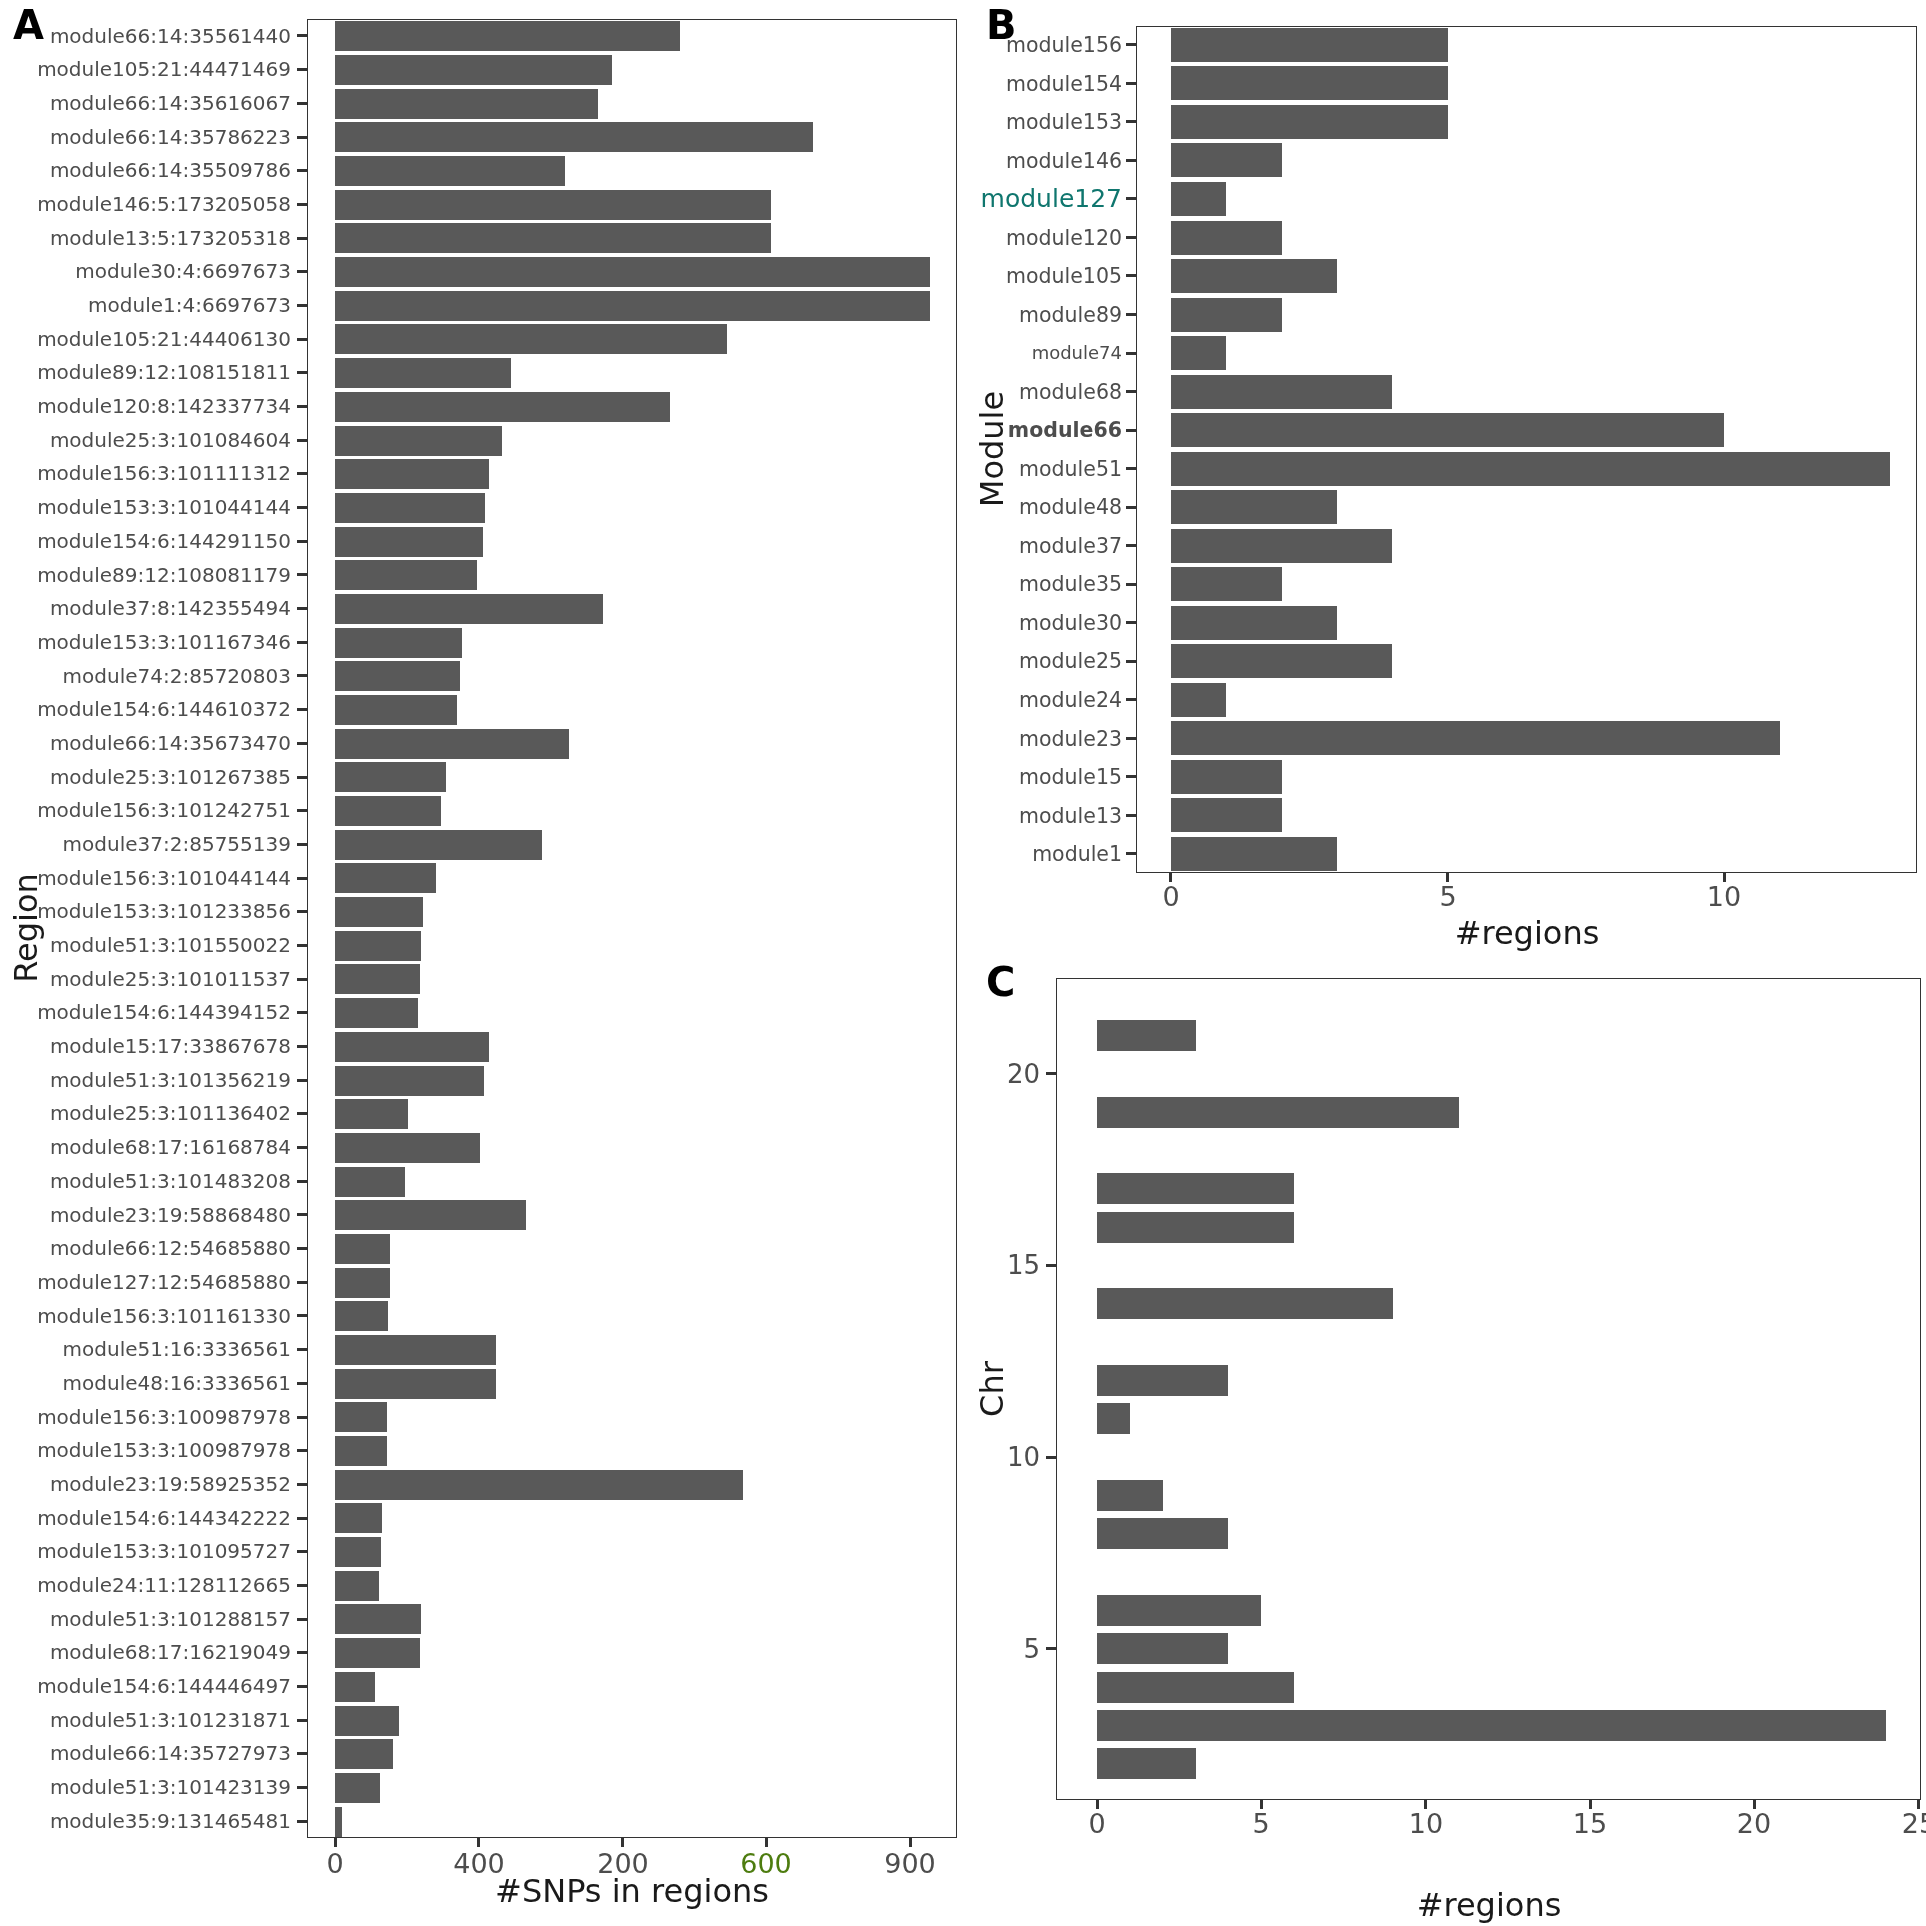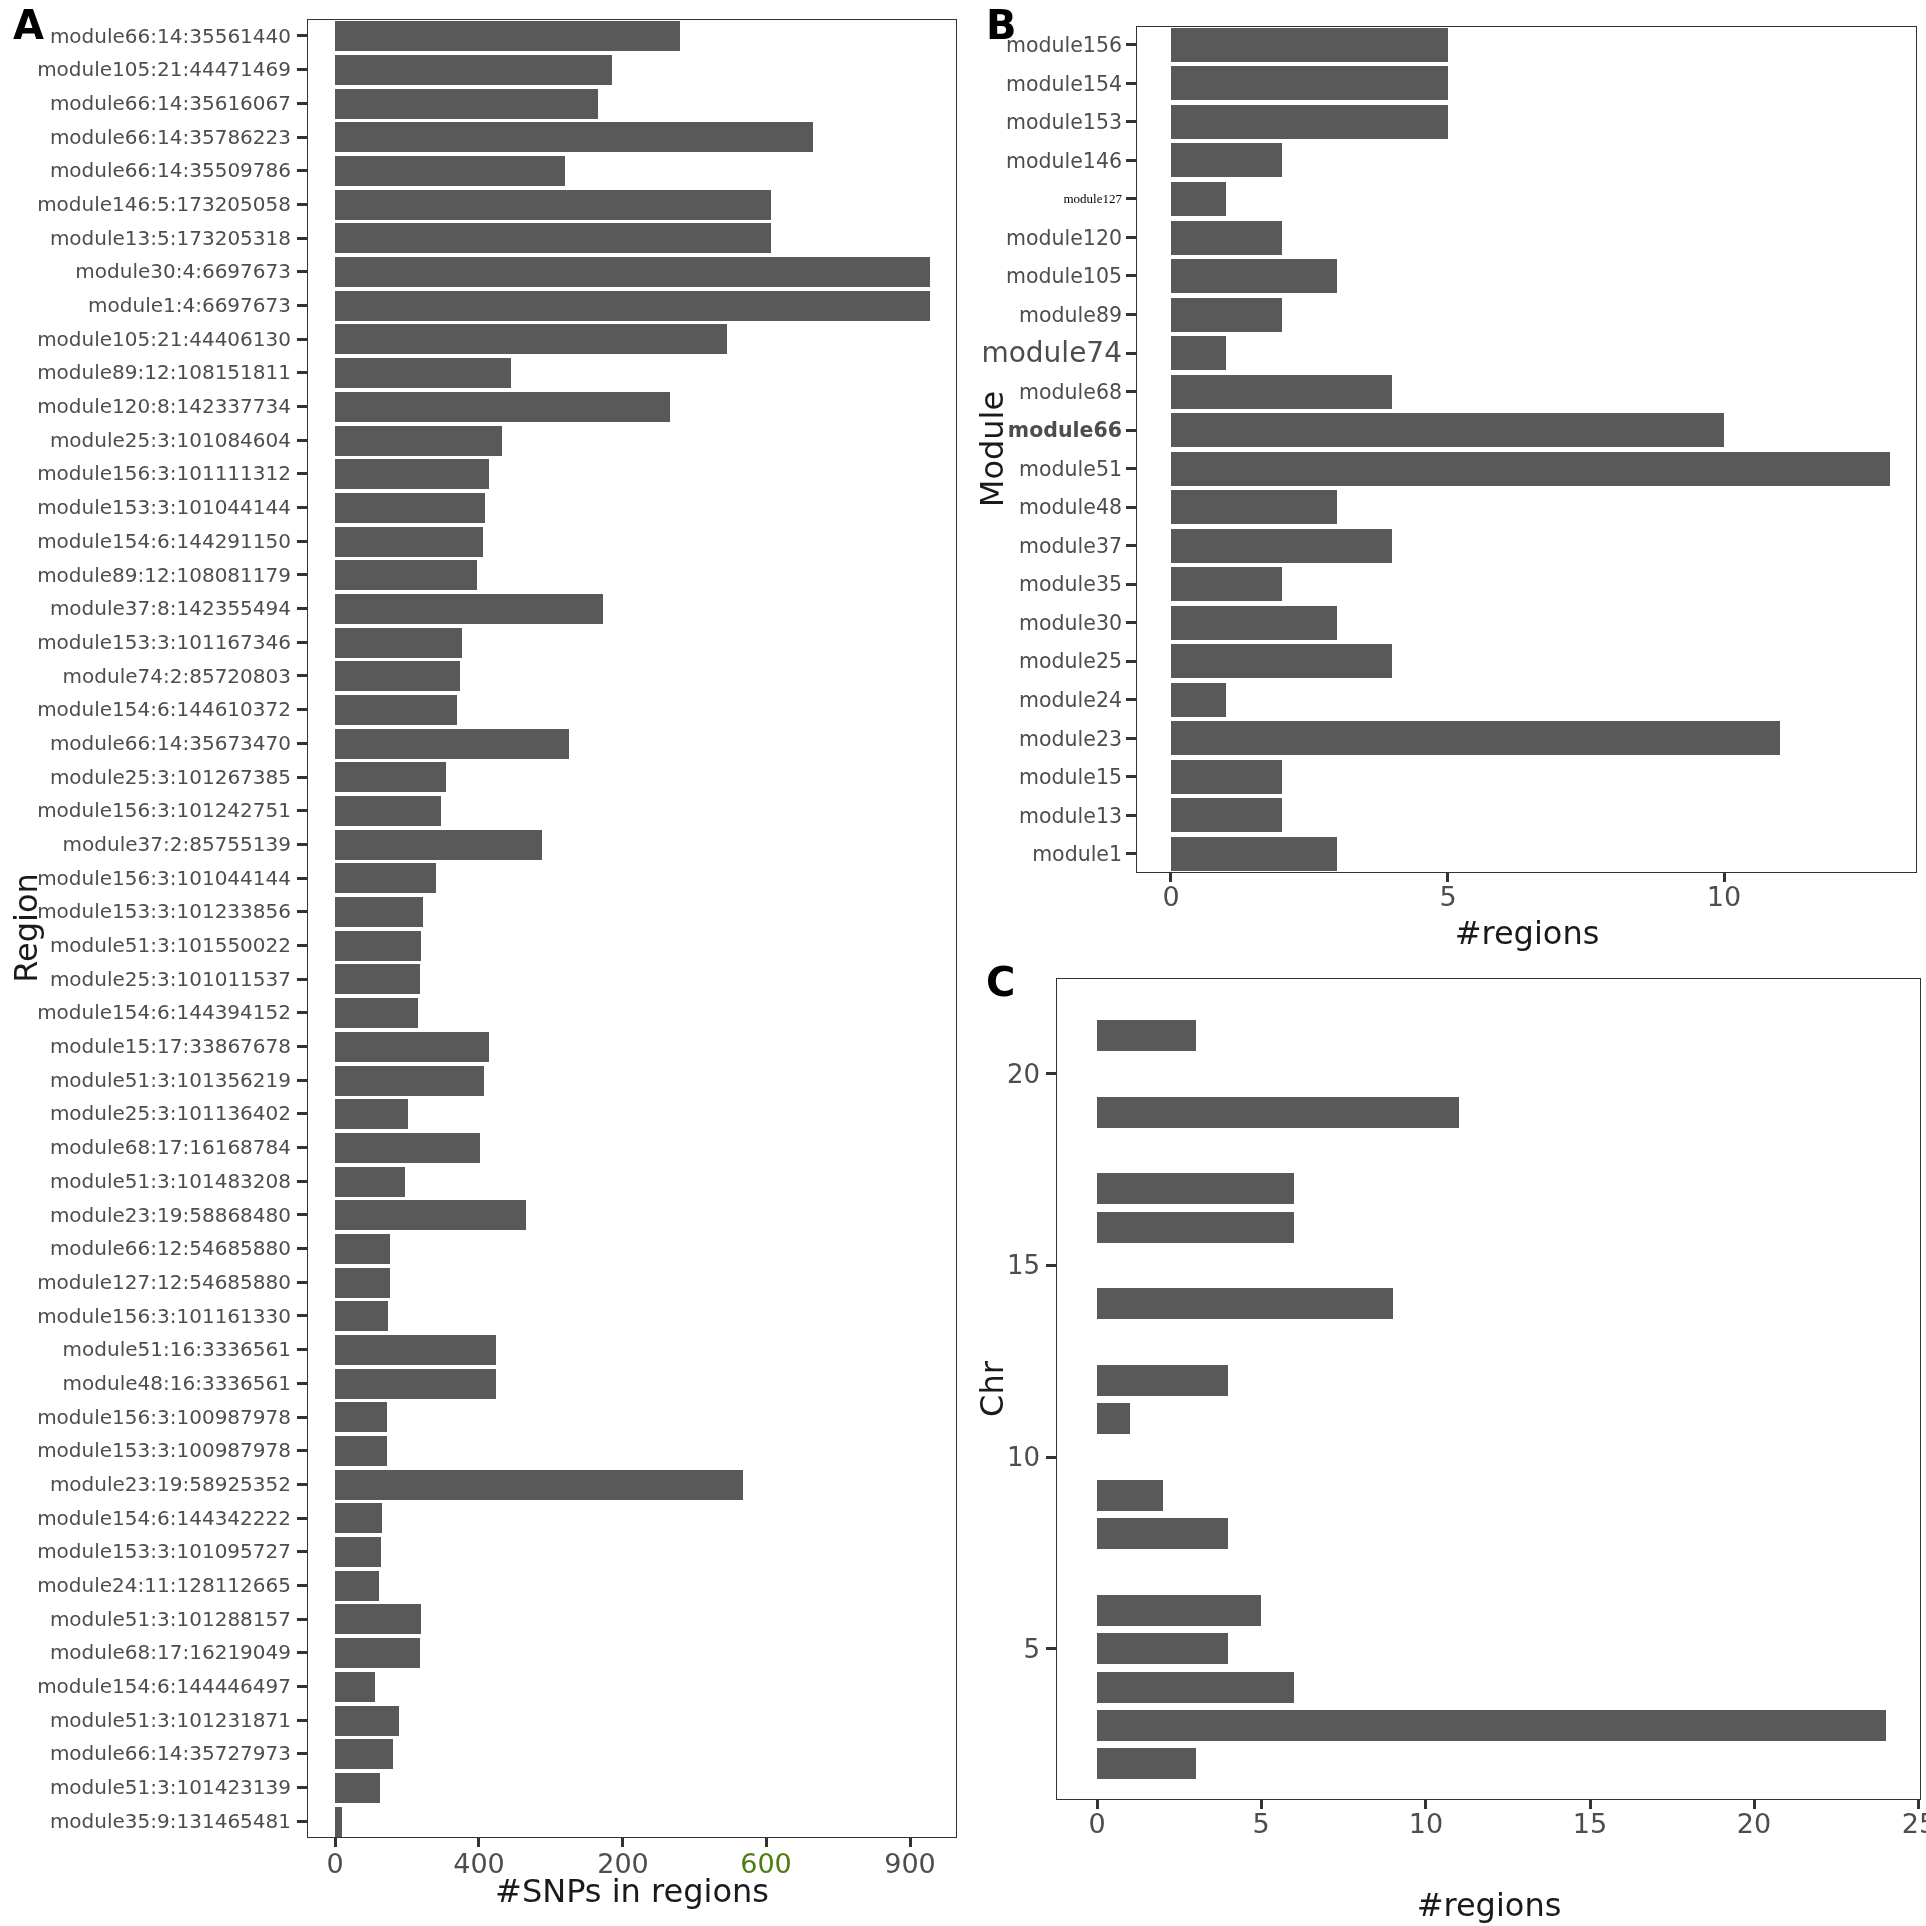--- a/index.html
+++ b/index.html
@@ -245,33 +245,33 @@
     <div class="bar" style="left: 1171px; top: 28px; width: 277px; height: 34px; background: rgb(89, 89, 89);"></div>
     <div class="ylab" style="left: 762px; top: 71px; width: 360px; font-size: 20.5px; line-height: 26px; color: rgb(77, 77, 77);">module154</div>
     <div class="tick" style="left: 1126px; top: 82px; width: 10.3px; height: 3.2px; background: rgb(51, 51, 51);"></div>
     <div class="bar" style="left: 1171px; top: 66px; width: 277px; height: 34px; background: rgb(89, 89, 89);"></div>
     <div class="ylab" style="left: 762px; top: 109px; width: 360px; font-size: 20.5px; line-height: 26px; color: rgb(77, 77, 77);">module153</div>
     <div class="tick" style="left: 1126px; top: 120px; width: 10.3px; height: 3.2px; background: rgb(51, 51, 51);"></div>
     <div class="bar" style="left: 1171px; top: 105px; width: 277px; height: 34px; background: rgb(89, 89, 89);"></div>
     <div class="ylab" style="left: 762px; top: 148px; width: 360px; font-size: 20.5px; line-height: 26px; color: rgb(77, 77, 77);">module146</div>
     <div class="tick" style="left: 1126px; top: 159px; width: 10.3px; height: 3.2px; background: rgb(51, 51, 51);"></div>
     <div class="bar" style="left: 1171px; top: 143px; width: 111px; height: 34px; background: rgb(89, 89, 89);"></div>
-    <div class="ylab" style="left: 762px; top: 186px; width: 360px; font-size: 13px; line-height: 26px; color: #000000; font-family: Liberation Serif, serif;">module127</div>
+    <div class="ylab" style="left: 762px; top: 186px; width: 360px; font-size: 25px; line-height: 26px; color: #0f766e;">module127</div>
     <div class="tick" style="left: 1126px; top: 197px; width: 10.3px; height: 3.2px; background: rgb(51, 51, 51);"></div>
     <div class="bar" style="left: 1171px; top: 182px; width: 55px; height: 34px; background: rgb(89, 89, 89);"></div>
     <div class="ylab" style="left: 762px; top: 225px; width: 360px; font-size: 20.5px; line-height: 26px; color: rgb(77, 77, 77);">module120</div>
     <div class="tick" style="left: 1126px; top: 236px; width: 10.3px; height: 3.2px; background: rgb(51, 51, 51);"></div>
     <div class="bar" style="left: 1171px; top: 221px; width: 111px; height: 34px; background: rgb(89, 89, 89);"></div>
     <div class="ylab" style="left: 762px; top: 263px; width: 360px; font-size: 20.5px; line-height: 26px; color: rgb(77, 77, 77);">module105</div>
     <div class="tick" style="left: 1126px; top: 274px; width: 10.3px; height: 3.2px; background: rgb(51, 51, 51);"></div>
     <div class="bar" style="left: 1171px; top: 259px; width: 166px; height: 34px; background: rgb(89, 89, 89);"></div>
     <div class="ylab" style="left: 762px; top: 302px; width: 360px; font-size: 20.5px; line-height: 26px; color: rgb(77, 77, 77);">module89</div>
     <div class="tick" style="left: 1126px; top: 313px; width: 10.3px; height: 3.2px; background: rgb(51, 51, 51);"></div>
     <div class="bar" style="left: 1171px; top: 298px; width: 111px; height: 34px; background: rgb(89, 89, 89);"></div>
-    <div class="ylab" style="left: 762px; top: 340px; width: 360px; font-size: 28px; line-height: 26px; color: rgb(77, 77, 77);">module74</div>
+    <div class="ylab" style="left: 762px; top: 340px; width: 360px; font-size: 18px; line-height: 26px; color: rgb(77, 77, 77);">module74</div>
     <div class="tick" style="left: 1126px; top: 352px; width: 10.3px; height: 3.2px; background: rgb(51, 51, 51);"></div>
     <div class="bar" style="left: 1171px; top: 336px; width: 55px; height: 34px; background: rgb(89, 89, 89);"></div>
     <div class="ylab" style="left: 762px; top: 379px; width: 360px; font-size: 20.5px; line-height: 26px; color: rgb(77, 77, 77);">module68</div>
     <div class="tick" style="left: 1126px; top: 390px; width: 10.3px; height: 3.2px; background: rgb(51, 51, 51);"></div>
     <div class="bar" style="left: 1171px; top: 375px; width: 221px; height: 34px; background: rgb(89, 89, 89);"></div>
     <div class="ylab" style="left: 762px; top: 417px; width: 360px; font-size: 20.5px; line-height: 26px; color: rgb(77, 77, 77); font-weight: bold;">module66</div>
     <div class="tick" style="left: 1126px; top: 429px; width: 10.3px; height: 3.2px; background: rgb(51, 51, 51);"></div>
     <div class="bar" style="left: 1171px; top: 413px; width: 553px; height: 34px; background: rgb(89, 89, 89);"></div>
     <div class="ylab" style="left: 762px; top: 456px; width: 360px; font-size: 20.5px; line-height: 26px; color: rgb(77, 77, 77);">module51</div>
     <div class="tick" style="left: 1126px; top: 467px; width: 10.3px; height: 3.2px; background: rgb(51, 51, 51);"></div>

